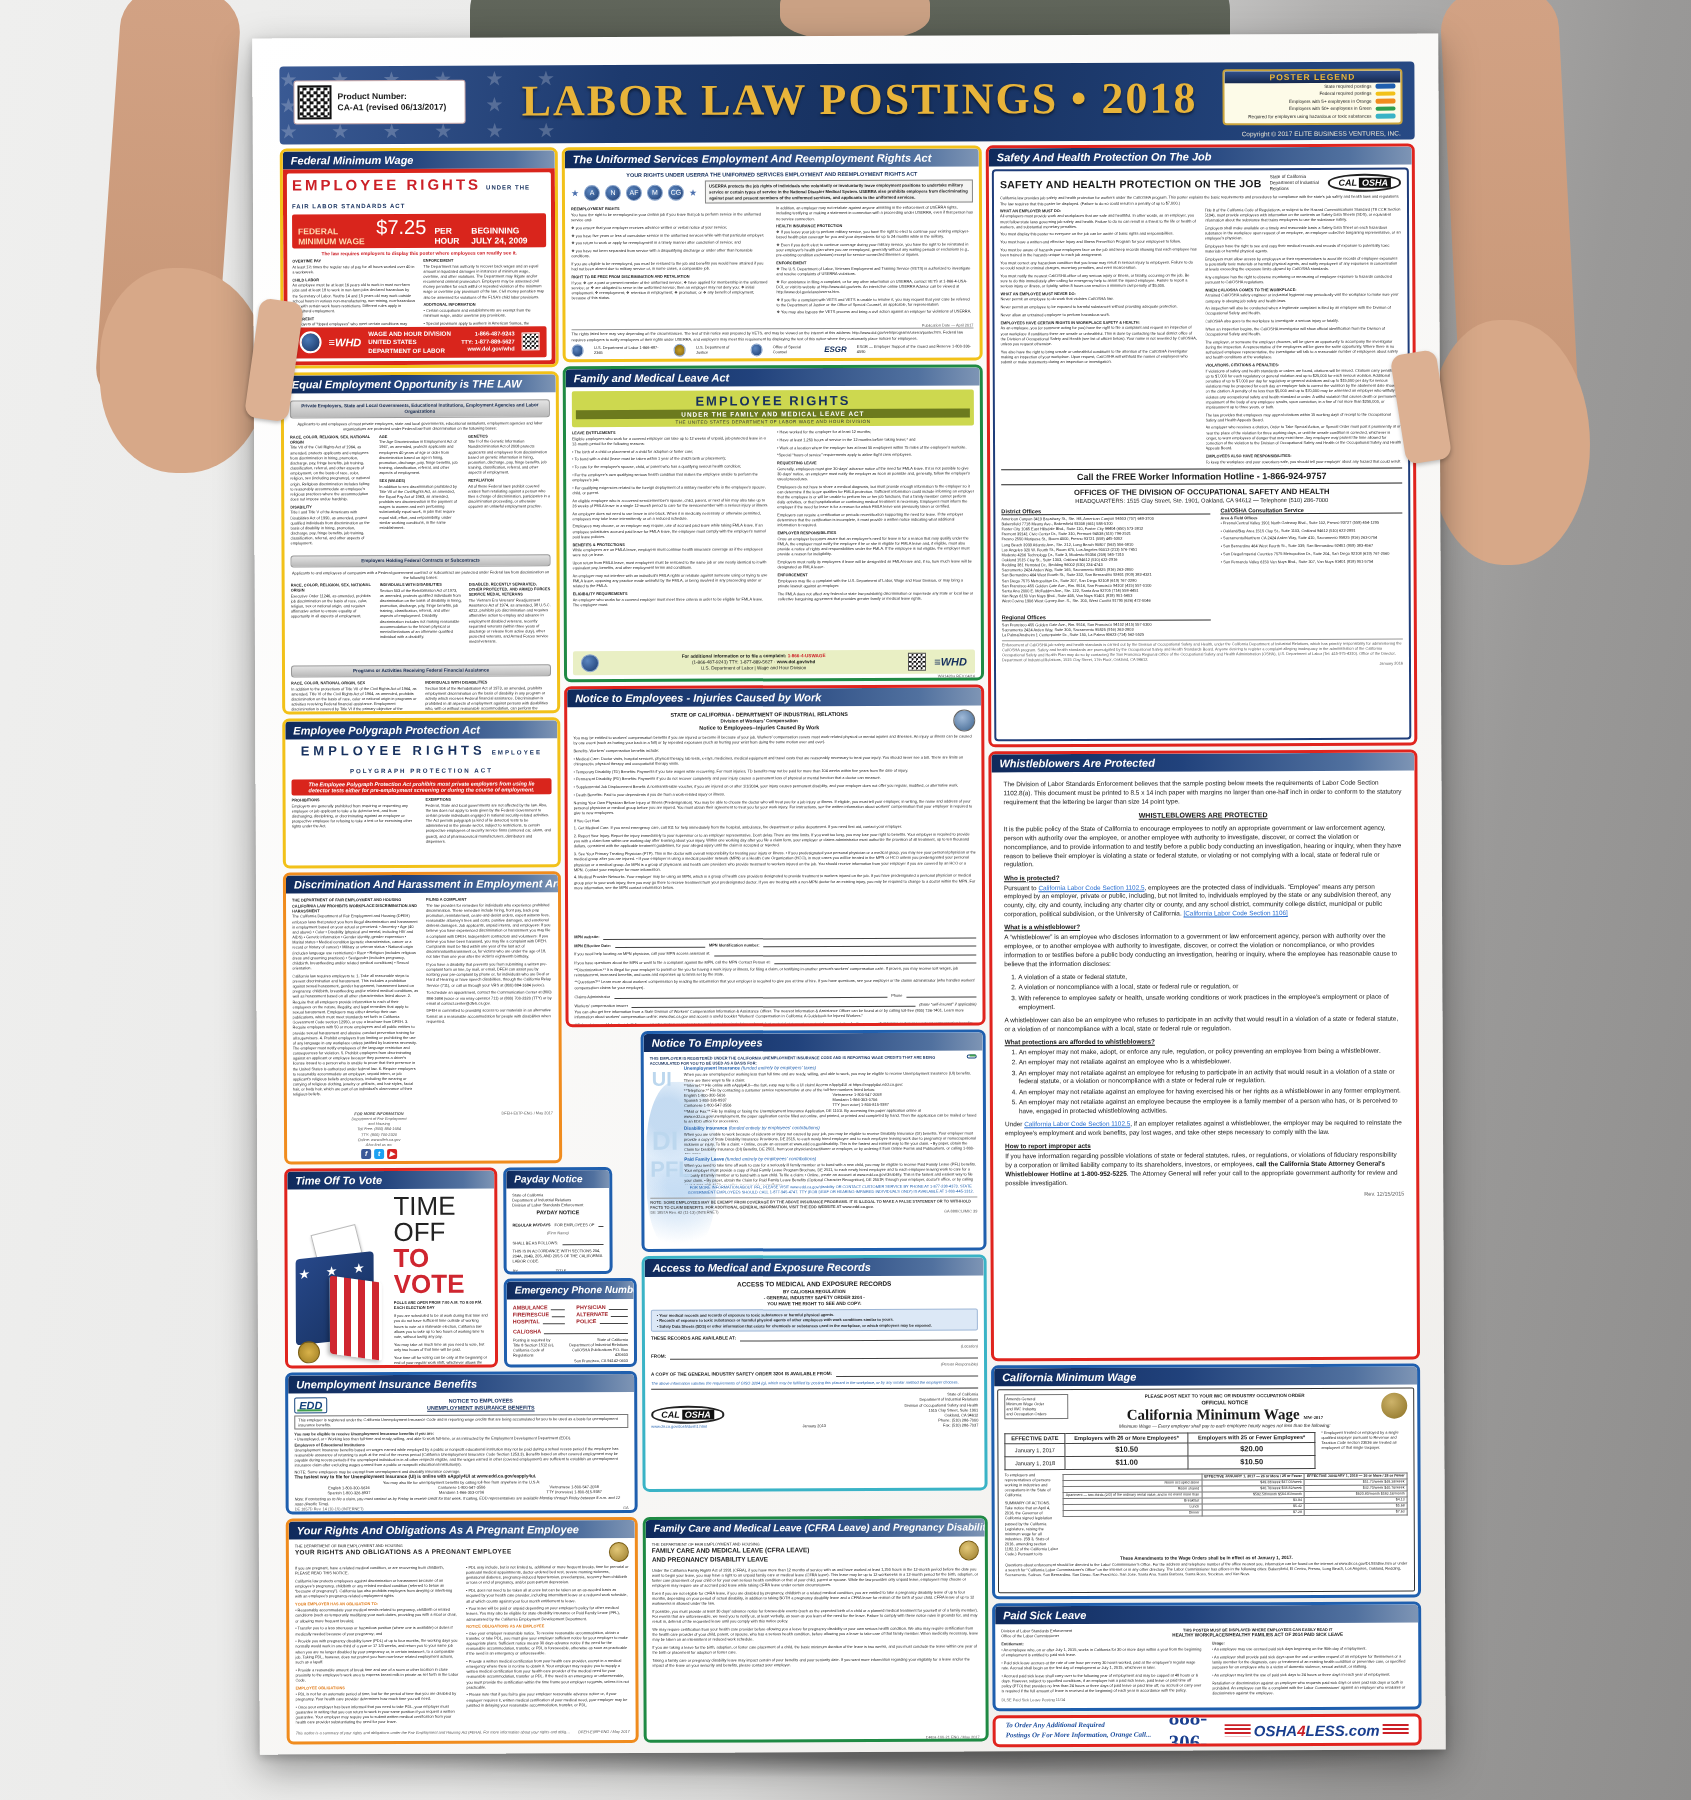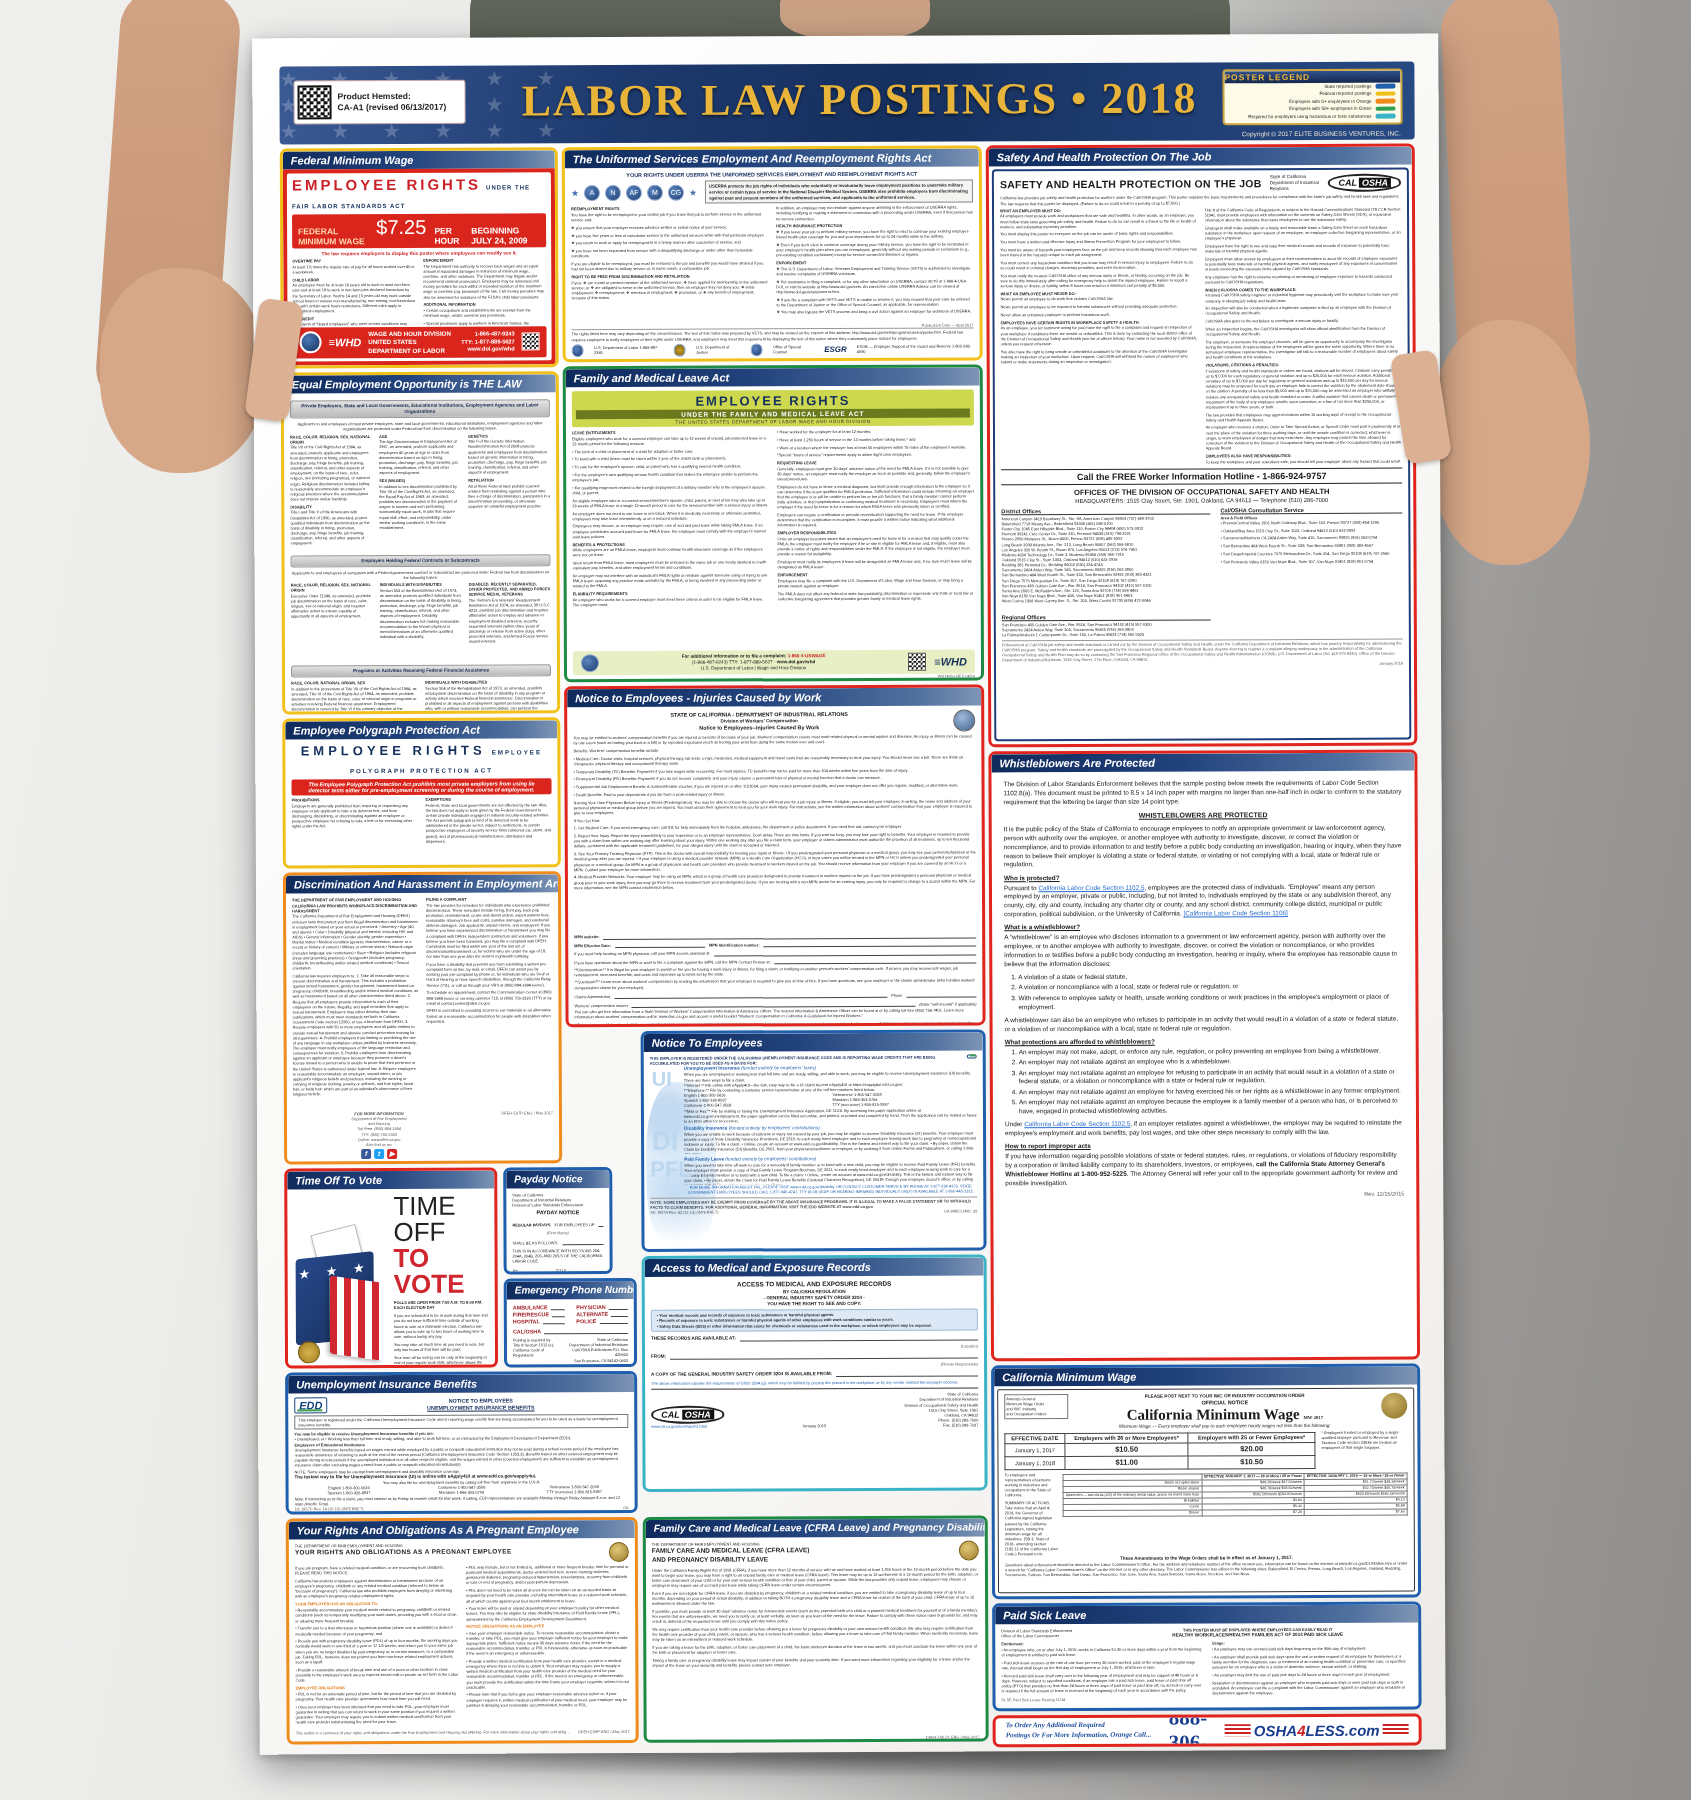--- a/index.html
+++ b/index.html
@@ -24,21 +24,21 @@
 .poster{position:absolute;left:256px;top:36px;width:1186px;height:1716px;background:linear-gradient(135deg,#ffffff,#f6f5f3 70%,#eceae7);box-shadow:0 14px 38px rgba(0,0,0,.38),0 3px 8px rgba(0,0,0,.2);transform:rotate(-.25deg);z-index:2}
 
 .hd{position:absolute;left:27px;top:28px;width:1135px;height:78px;border-radius:4px;overflow:hidden;
  background:linear-gradient(100deg,#3a5a94 0%,#1d3a6e 30%,#16305e 55%,#274a85 100%)}
 .hd .stars{position:absolute;left:0;top:0;width:300px;height:100%;color:#fff;opacity:.22;font-size:20px;letter-spacing:14px;line-height:26px;overflow:hidden}
 .hd-title{position:absolute;left:230px;top:10px;width:700px;text-align:center;font-family:"Liberation Serif",serif;font-weight:700;font-size:44px;letter-spacing:2px;color:#e8b43a;text-shadow:0 2px 3px rgba(0,0,0,.55)}
 .prod{position:absolute;left:14px;top:14px;width:172px;height:44px;background:#fff;border:1px solid #caa;border-radius:3px;display:flex;align-items:center;gap:6px;padding:3px}
 .qr{width:34px;height:34px;background:conic-gradient(#111 25%,#fff 0 50%,#111 0 75%,#fff 0) 0 0/7px 7px;border:2px solid #111;flex:none}
 .prod .pt{font-size:8.5px;font-weight:700;line-height:1.25}
 .legend{position:absolute;right:12px;top:7px;width:180px;height:56px;background:#fdfbe8;border:2px solid #caa43c;border-radius:4px;overflow:hidden}
-.legend .lg-t{background:linear-gradient(180deg,#31508c,#15294f);color:#e8b43a;font-weight:700;font-size:8.5px;text-align:left;letter-spacing:1px;padding:1px 0}
+.legend .lg-t{background:linear-gradient(180deg,#31508c,#15294f);color:#e8b43a;font-weight:700;font-size:8.5px;text-align:center;letter-spacing:1px;padding:1px 0}
 .legend .row{display:flex;justify-content:flex-end;align-items:center;gap:4px;padding:0 5px;font-size:4.6px;line-height:7.4px;color:#222}
 .legend .chip{width:20px;height:4.5px;border-radius:2px;flex:none}
 .copyright{position:absolute;right:14px;bottom:3px;font-size:6.5px;color:#e7e2d2}
 
 .sec{position:absolute;background:#fff;border-radius:7px;overflow:hidden;border:3px solid #ccc}
 .bd-gold{border-color:#f2c119}.bd-red{border-color:#e0241e}.bd-green{border-color:#1f8a44}
 .bd-blue{border-color:#1f5fae}.bd-orange{border-color:#f08c1e}.bd-teal{border-color:#3ab3c6}
 .bar{height:18px;background:linear-gradient(90deg,#0f2a5c 0%,#21427c 45%,#51719f 85%,#7e95b5 100%);color:#fff;font-weight:700;font-style:italic;font-size:11px;line-height:18px;padding:0 8px;white-space:nowrap;overflow:hidden;border-radius:3px 3px 0 0}
 .body{padding:4px 6px;position:relative}
 
@@ -152,21 +152,21 @@
   <div class="hand left"></div>
   <div class="hand right"></div>
   <div class="floor-shadow"></div>
 
   <div class="poster">
 
     <div class="hd">
       <div class="stars">★ ★ ★ ★ ★ ★<br>★ ★ ★ ★ ★<br>★ ★ ★ ★ ★ ★</div>
       <div class="prod">
         <div class="qr"></div>
-        <div class="pt"><span>Product Hemsted:</span><br><span>CA-A1 (revised 06/13/2017)</span></div>
+        <div class="pt"><span>Product Number:</span><br><span>CA-A1 (revised 06/13/2017)</span></div>
       </div>
       <div class="hd-title">LABOR LAW POSTINGS • 2018</div>
       <div class="legend">
         <div class="lg-t">POSTER LEGEND</div>
         <div class="row">
             <span>State required postings</span>
             <span class="chip" style="background: rgb(31, 95, 174);"></span>
           </div>
         <div class="row">
             <span>Federal required postings</span>

